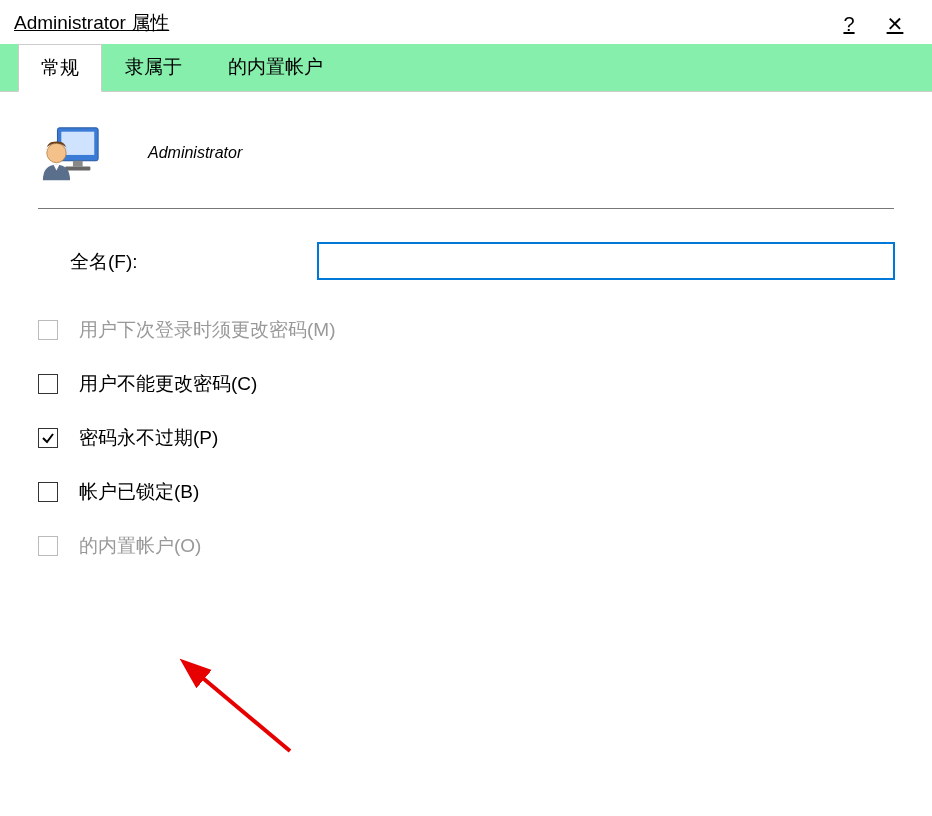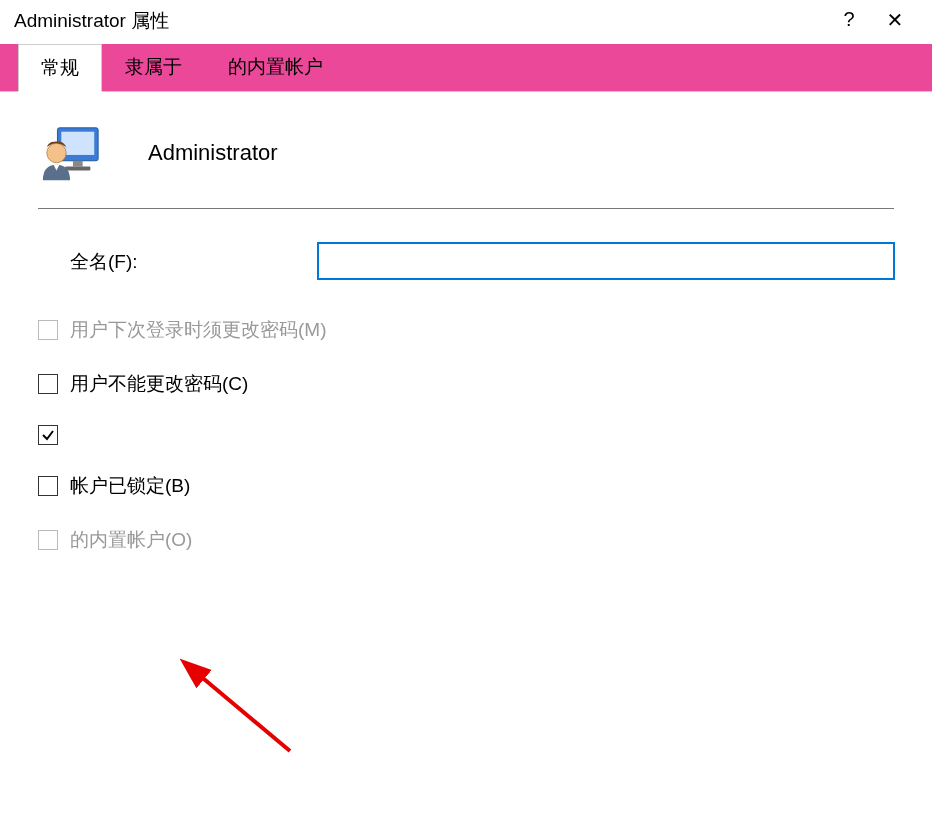--- a/index.html
+++ b/index.html
@@ -11,38 +11,39 @@
       font-family: "Microsoft YaHei", "Segoe UI", sans-serif;
       font-size: 18px;
       color: #000;
       background: #fff;
       width: 932px;
       height: 816px;
       overflow: hidden;
     }
     .titlebar {
       display: flex;
-      align-items: flex-start;
+      align-items: flex-end;
       padding: 8px 14px 8px 14px;
       height: 44px;
+      text-decoration: underline;
     }
     .titlebar-title {
       flex: 1;
       font-size: 19px;
     }
     .titlebar-btn {
       width: 46px;
       text-align: center;
       font-size: 20px;
       cursor: pointer;
     }
     .tabbar {
       display: flex;
       border-bottom: 1px solid #ccc;
-      background: #ec4899;
+      background: #86efac;
       padding-left: 18px;
       height: 48px;
       align-items: flex-end;
     }
     .tab {
       padding: 10px 22px 10px 22px;
       font-size: 19px;
       cursor: pointer;
       border: 1px solid transparent;
       position: relative;
@@ -61,21 +62,22 @@
       align-items: center;
       gap: 46px;
       margin-bottom: 24px;
       padding-left: 2px;
     }
     .user-icon {
       width: 62px;
       height: 62px;
     }
     .user-name {
-      font-size: 22px;
+      font-size: 16px;
+      font-style: italic;
     }
     .divider {
       border: none;
       border-top: 1px solid #777;
       margin-bottom: 34px;
     }
     .form-row {
       display: flex;
       align-items: flex-start;
       margin-bottom: 22px;
@@ -102,21 +104,21 @@
     textarea.form-input {
       height: 76px;
       resize: none;
     }
     .checkbox-group {
       margin-top: 38px;
     }
     .checkbox-row {
       display: flex;
       align-items: center;
-      gap: 12px;
+      gap: 21px;
       margin-bottom: 28px;
       font-size: 19px;
       cursor: pointer;
     }
     .checkbox-row.disabled {
       color: #999;
       cursor: default;
     }
     .checkbox {
       width: 20px;
@@ -195,20 +197,21 @@
       </span>
       <span>用户不能更改密码(C)</span>
     </div>
 
     <div class="checkbox-row">
       <span class="checkbox checked">
         <svg width="14" height="14" viewBox="0 0 14 14">
             <path d="M2 7 L6 11 L12 3" stroke="#000" stroke-width="2" fill="none"></path>
           </svg>
       </span>
+      <span>密码永不过期(P)</span>
     </div>
 
     <div class="checkbox-row">
       <span class="checkbox">
         
       </span>
       <span>帐户已锁定(B)</span>
     </div>
 
     <div class="checkbox-row disabled">

